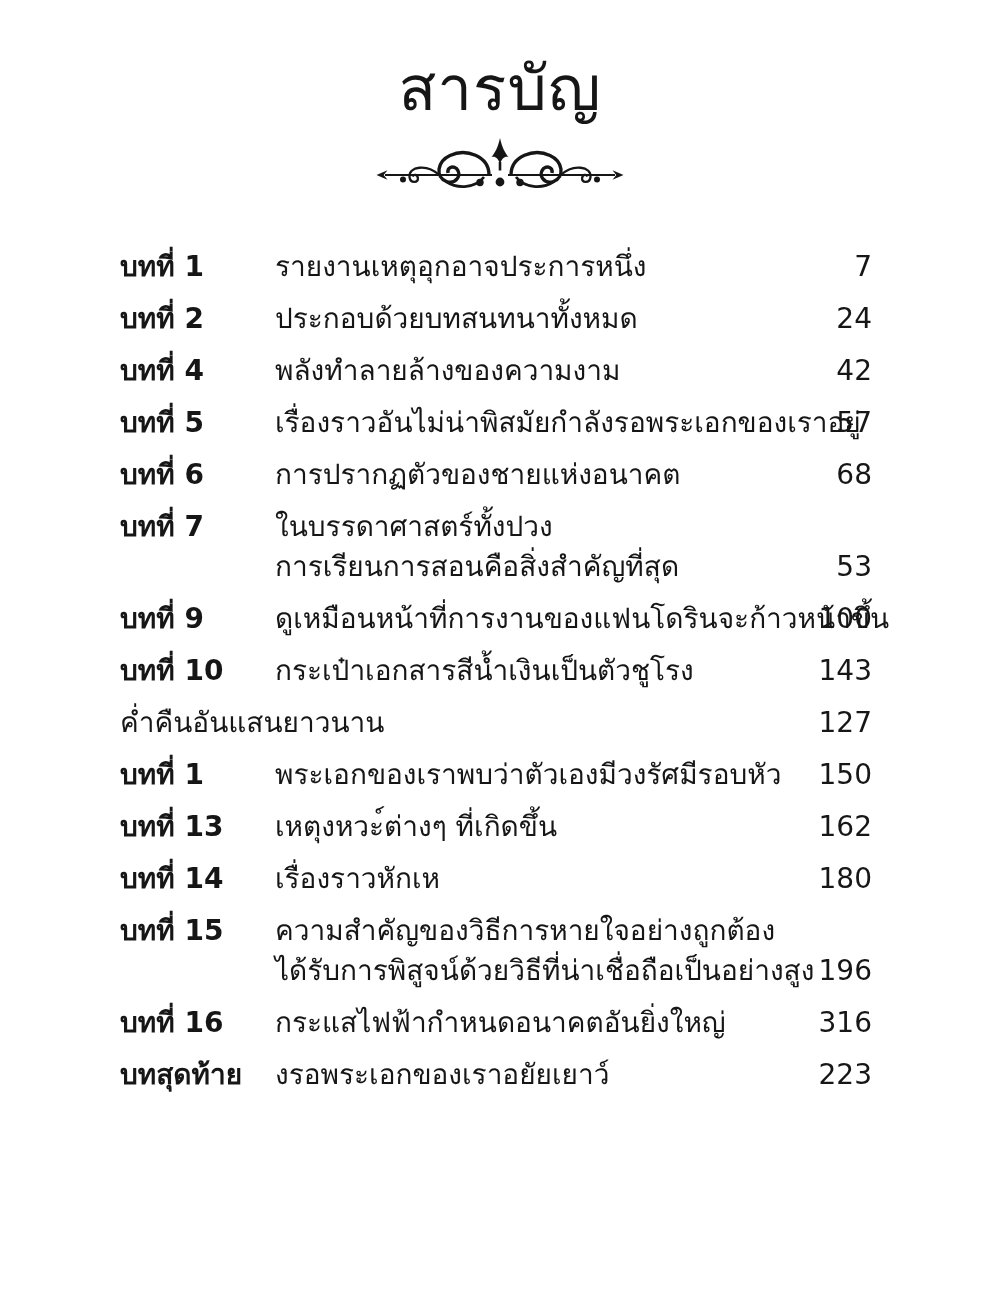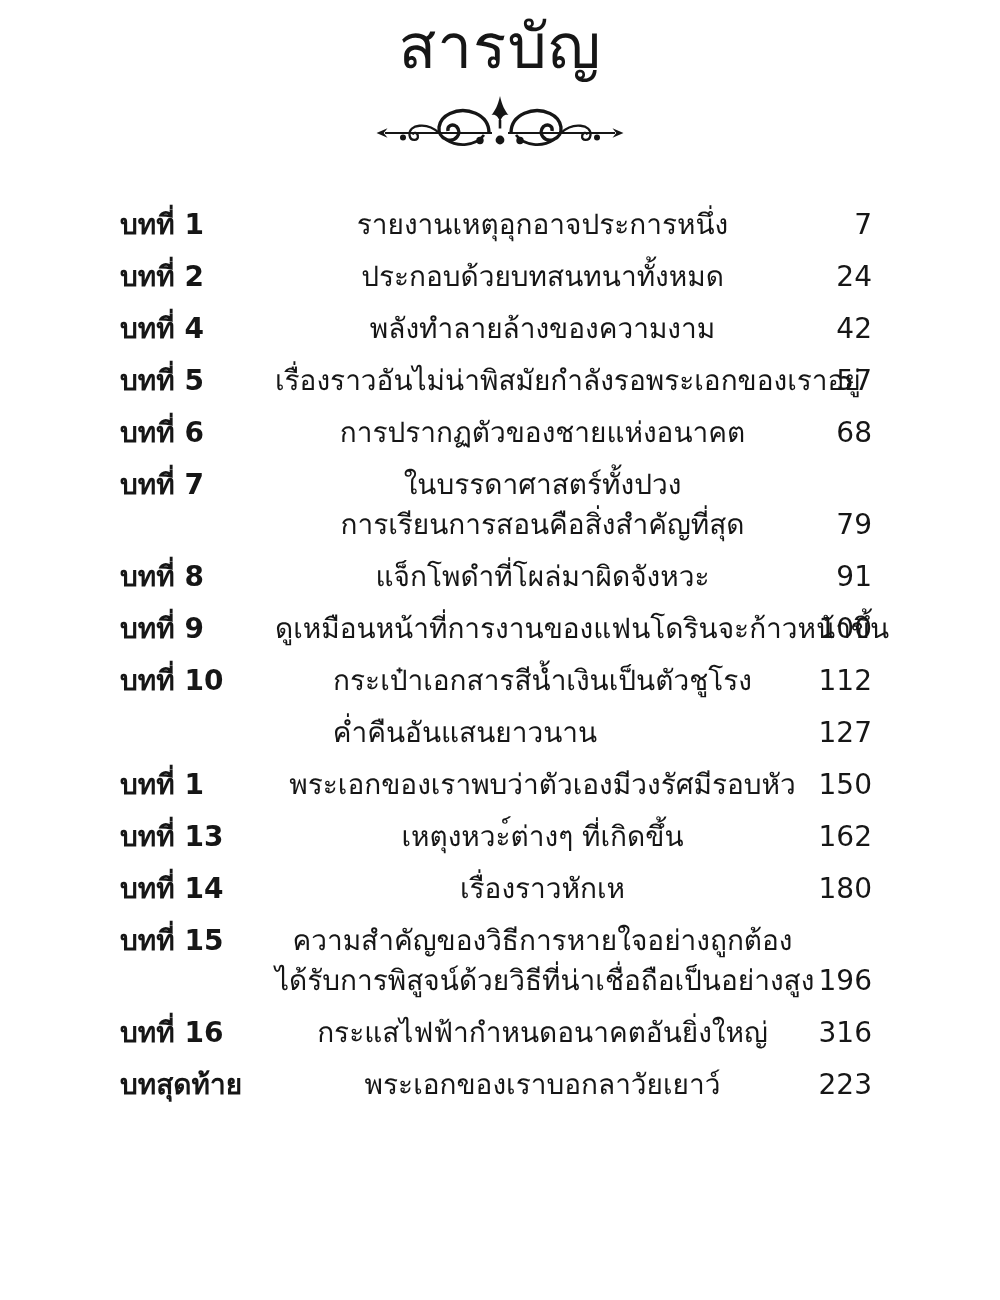--- a/index.html
+++ b/index.html
@@ -11,20 +11,21 @@
     height: 1300px;
     background: #ffffff;
     color: #161616;
     font-family: "DejaVu Sans", "Liberation Sans", sans-serif;
     overflow: hidden;
   }
   .page {
     box-sizing: border-box;
     width: 1000px;
     height: 931px;
+    padding-top: 42px;
   }
   .page-title {
     margin: 0;
     text-align: center;
     font-size: 62px;
     font-weight: 500;
     line-height: 1.5;
     letter-spacing: 1px;
     color: #161616;
   }
@@ -52,21 +53,20 @@
     font-weight: 700;
     align-self: flex-start;
     white-space: nowrap;
   }
   .titles {
     flex: 1 1 auto;
     min-width: 0;
   }
   .title-line {
     white-space: nowrap;
-    text-align: center;
   }
   .page-num {
     flex: 0 0 62px;
     width: 62px;
     text-align: right;
     align-self: flex-end;
     font-variant-numeric: tabular-nums;
   }
 </style>
 </head>
@@ -139,45 +139,38 @@
         </span>
       <span class="page-num">68</span>
     </div>
 
     <div class="row">
       <span class="chapter">บทที่ 7</span>
       <span class="titles">
           <div class="title-line">ในบรรดาศาสตร์ทั้งปวง</div>
           <div class="title-line">การเรียนการสอนคือสิ่งสำคัญที่สุด</div>
         </span>
-      <span class="page-num">79</span>
-    </div>
-
-    <div class="row">
-      <span class="chapter">บทที่ 8</span>
-      <span class="titles">
-          <div class="title-line">แจ็กโพดำที่โผล่มาผิดจังหวะ</div>
-        </span>
-      <span class="page-num">91</span>
-    </div>
+      <span class="page-num">53</span>
+    </div>
+
 
     <div class="row">
       <span class="chapter">บทที่ 9</span>
       <span class="titles">
           <div class="title-line">ดูเหมือนหน้าที่การงานของแฟนโดรินจะก้าวหน้าขึ้น</div>
         </span>
       <span class="page-num">100</span>
     </div>
 
     <div class="row">
       <span class="chapter">บทที่ 10</span>
       <span class="titles">
           <div class="title-line">กระเป๋าเอกสารสีน้ำเงินเป็นตัวชูโรง</div>
         </span>
-      <span class="page-num">112</span>
+      <span class="page-num">143</span>
     </div>
 
     <div class="row">
       <span class="titles">
           <div class="title-line">ค่ำคืนอันแสนยาวนาน</div>
         </span>
       <span class="page-num">127</span>
     </div>
 
     <div class="row">
@@ -217,19 +210,19 @@
       <span class="chapter">บทที่ 16</span>
       <span class="titles">
           <div class="title-line">กระแสไฟฟ้ากำหนดอนาคตอันยิ่งใหญ่</div>
         </span>
       <span class="page-num">316</span>
     </div>
 
     <div class="row">
       <span class="chapter">บทสุดท้าย</span>
       <span class="titles">
-          <div class="title-line">พระเอกของเราบอกลาวัยเยาว์</div>
+          <div class="title-line">งรอพระเอกของเราอยัยเยาว์</div>
         </span>
       <span class="page-num">223</span>
     </div>
   </div>
 
 </div>
 
 </body></html>

